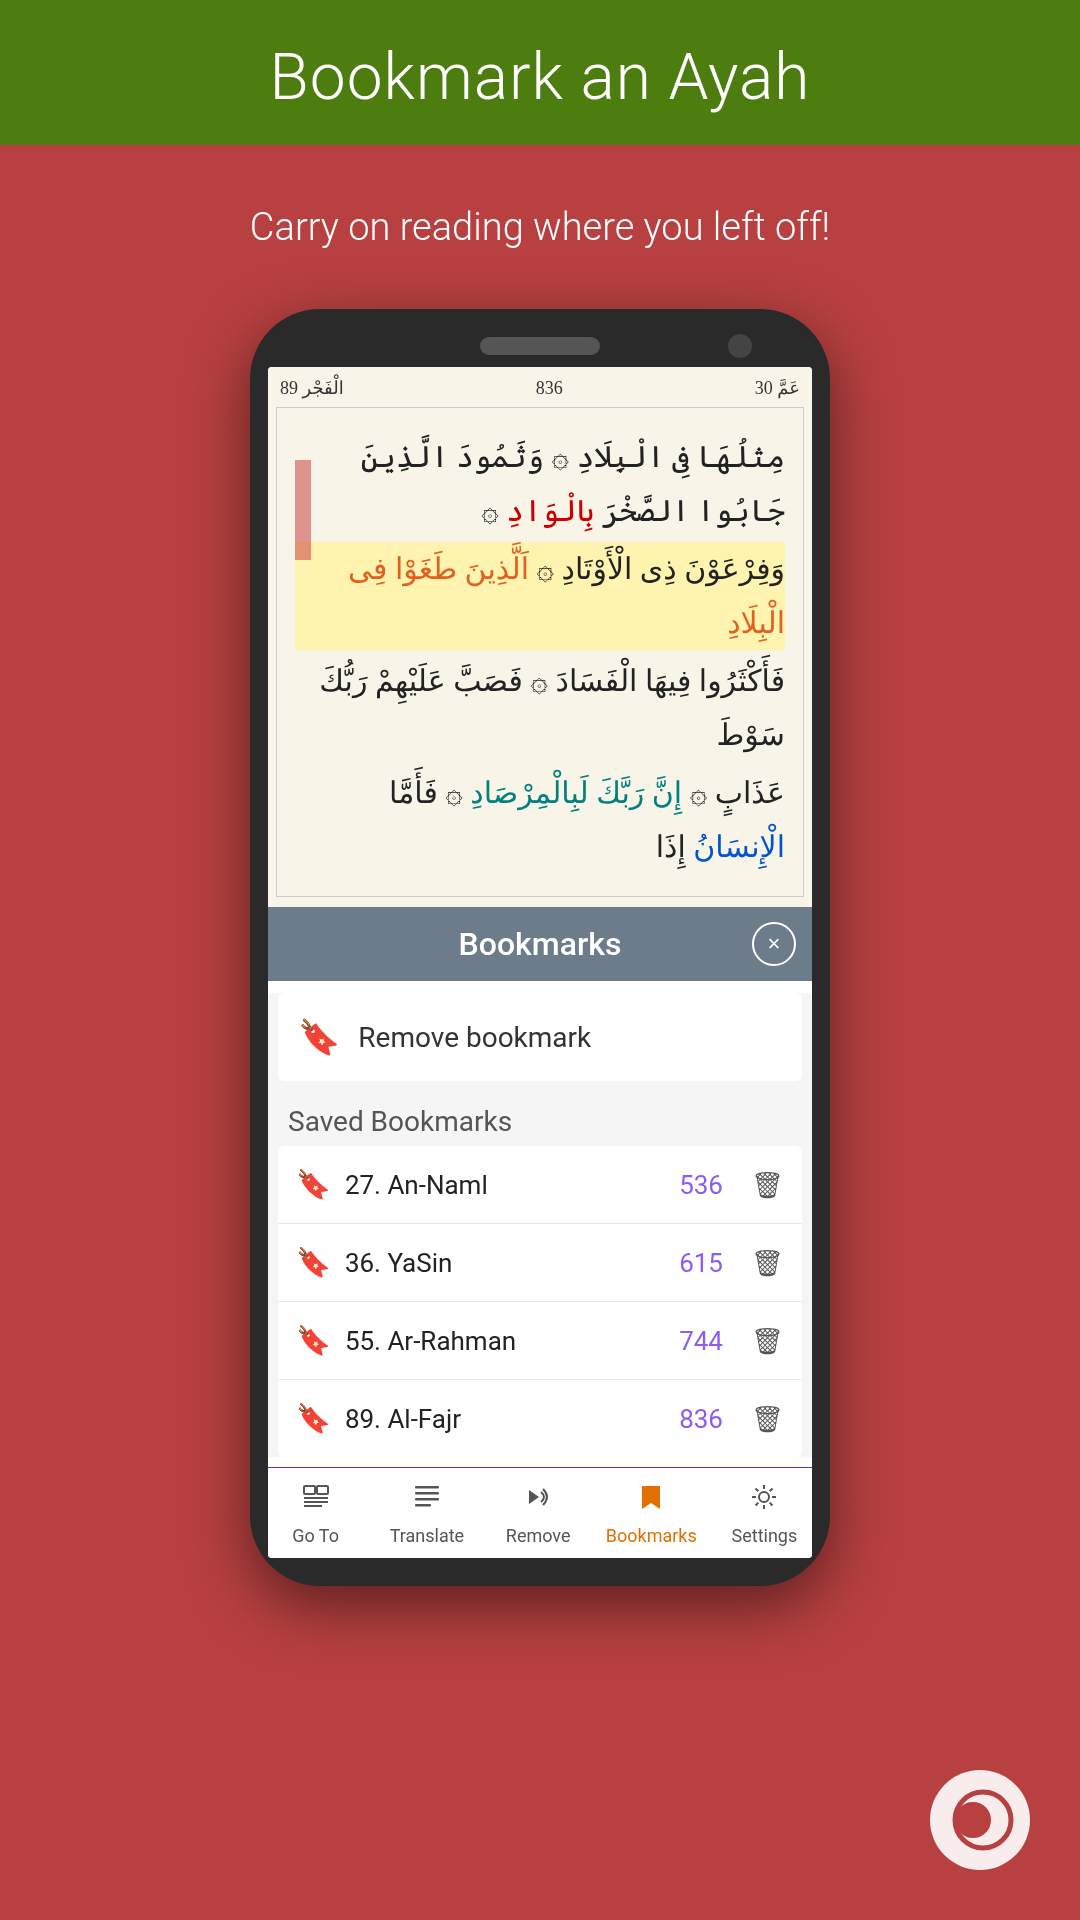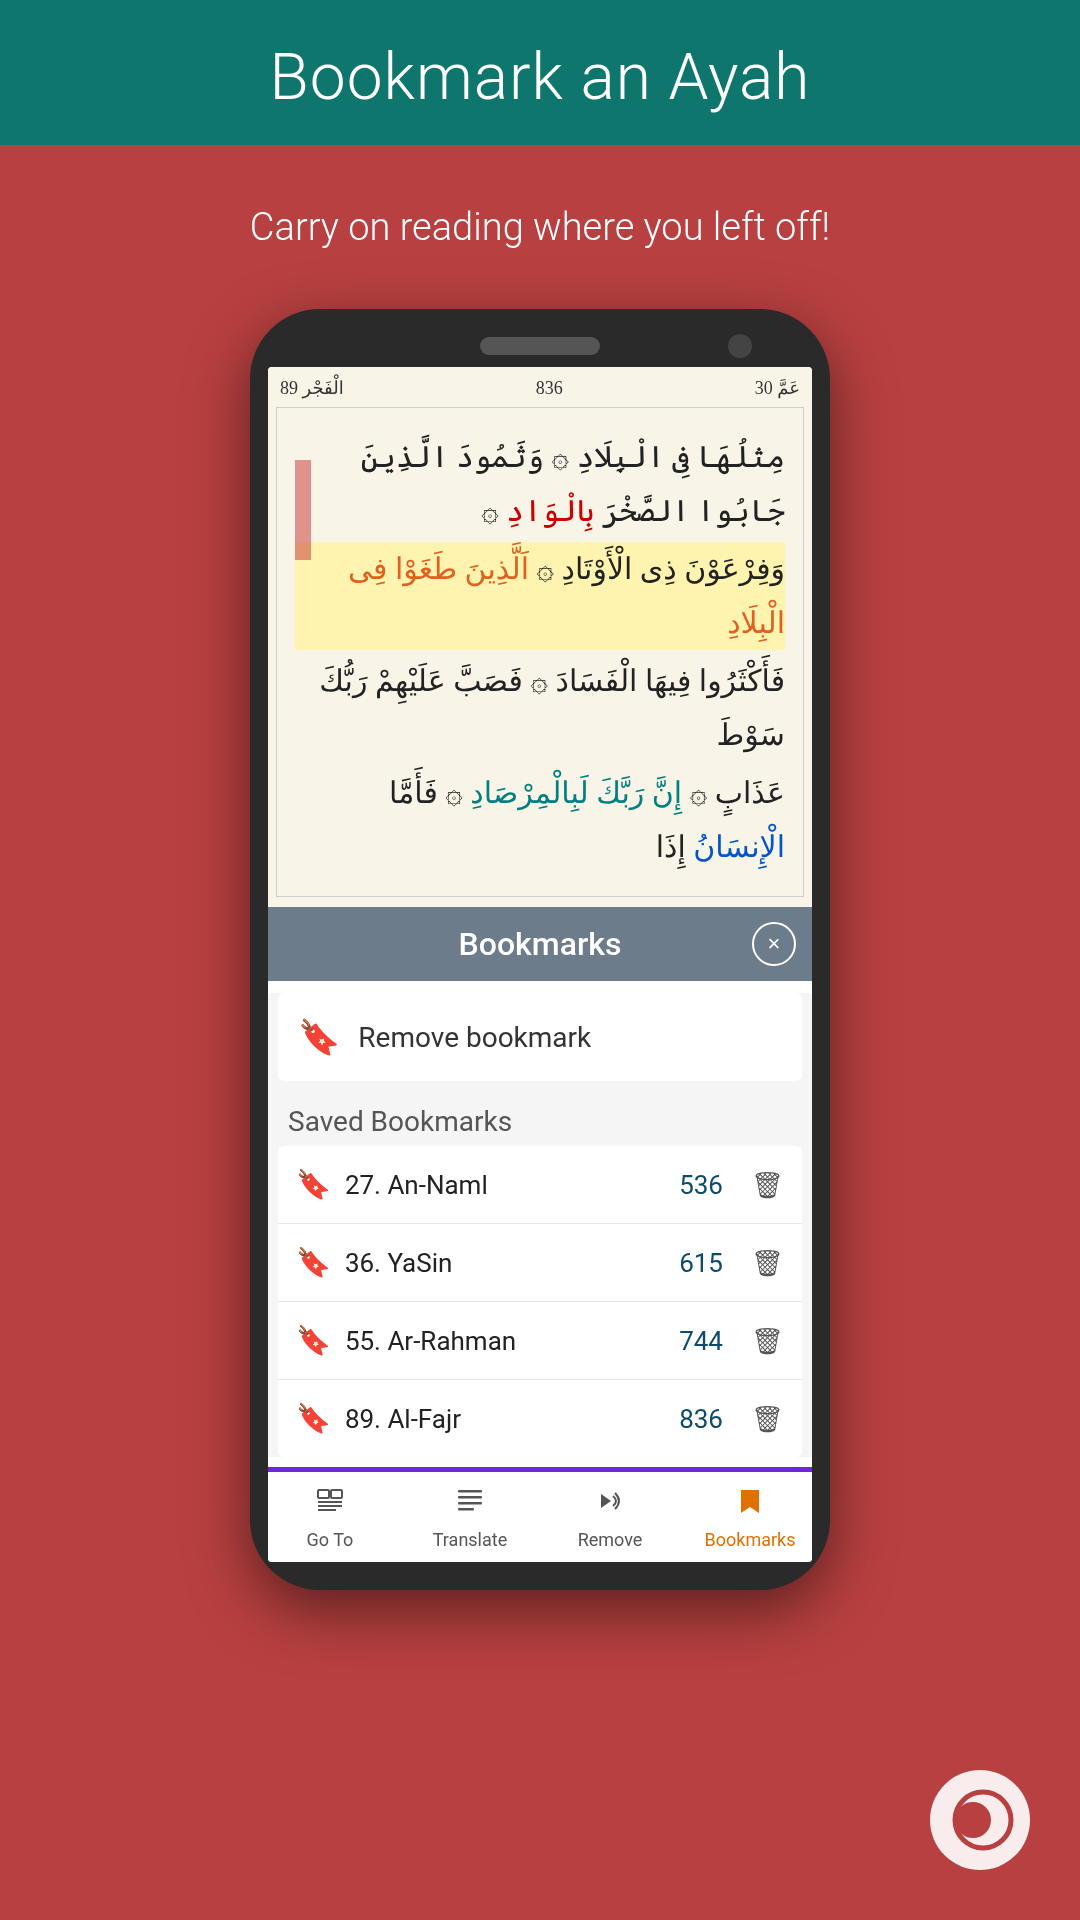--- a/index.html
+++ b/index.html
@@ -7,21 +7,21 @@
     body {
       width: 1080px;
       height: 1920px;
       background-color: #b84040;
       font-family: -apple-system, BlinkMacSystemFont, 'Segoe UI', Roboto, sans-serif;
       overflow: hidden;
       position: relative;
     }
 
     .header {
-      background-color: #0f766e;
+      background-color: #4d7c0f;
       padding: 40px 20px 30px;
       text-align: center;
     }
 
     .header-title {
       color: white;
       font-size: 64px;
       font-weight: 300;
       letter-spacing: 1px;
     }
@@ -233,35 +233,35 @@
     }
 
     .bm-name {
       flex: 1;
       font-size: 26px;
       color: #222;
     }
 
     .bm-page {
       font-size: 26px;
-      color: #0c4a6e;
+      color: #8b5cf6;
       margin-right: 14px;
     }
 
     .trash-icon {
       font-size: 26px;
       color: #555;
       cursor: pointer;
     }
 
     
     .bottom-nav {
       background: white;
       display: flex;
-      border-top: 5px solid #6d28d9;
+      border-top: 1px solid #6d28d9;
       gap: 16px;
     }
 
     .nav-item {
       flex: 1;
       display: flex;
       flex-direction: column;
       align-items: center;
       padding: 14px 4px 12px;
       gap: 6px;
@@ -436,20 +436,29 @@
 
         <div class="nav-item">
           <span class="nav-icon active">
             <svg width="30" height="30" viewBox="0 0 30 30" fill="none">
               <path d="M6 4 L24 4 L24 27 L15 21 L6 27 Z" fill="#e07000"></path>
             </svg>
           </span>
           <span class="nav-label active">Bookmarks</span>
         </div>
 
+        <div class="nav-item">
+          <span class="nav-icon">
+            <svg width="30" height="30" viewBox="0 0 30 30" fill="none">
+              <circle cx="15" cy="15" r="5" stroke="#555" stroke-width="2"></circle>
+              <path d="M15 3 L15 7 M15 23 L15 27 M3 15 L7 15 M23 15 L27 15 M6.5 6.5 L9.3 9.3 M20.7 20.7 L23.5 23.5 M23.5 6.5 L20.7 9.3 M9.3 20.7 L6.5 23.5" stroke="#555" stroke-width="2"></path>
+            </svg>
+          </span>
+          <span class="nav-label">Settings</span>
+        </div>
 
       </div>
     </div>
   </div>
 </div>
 
 <div class="app-logo">
   <svg width="70" height="70" viewBox="0 0 70 70">
     <circle cx="38" cy="35" r="28" fill="none" stroke="#b84040" stroke-width="5"></circle>
     <circle cx="28" cy="35" r="18" fill="#b84040"></circle>

